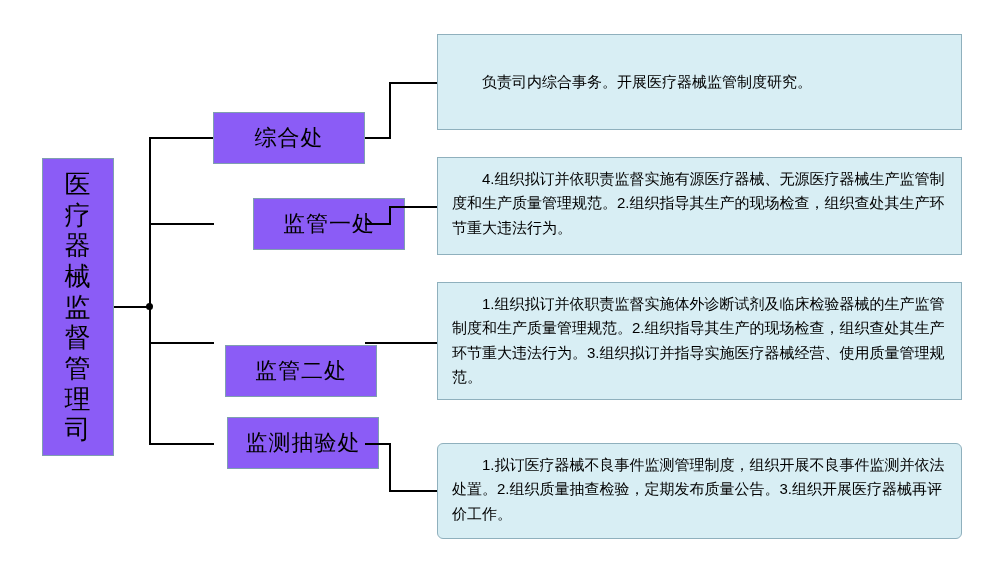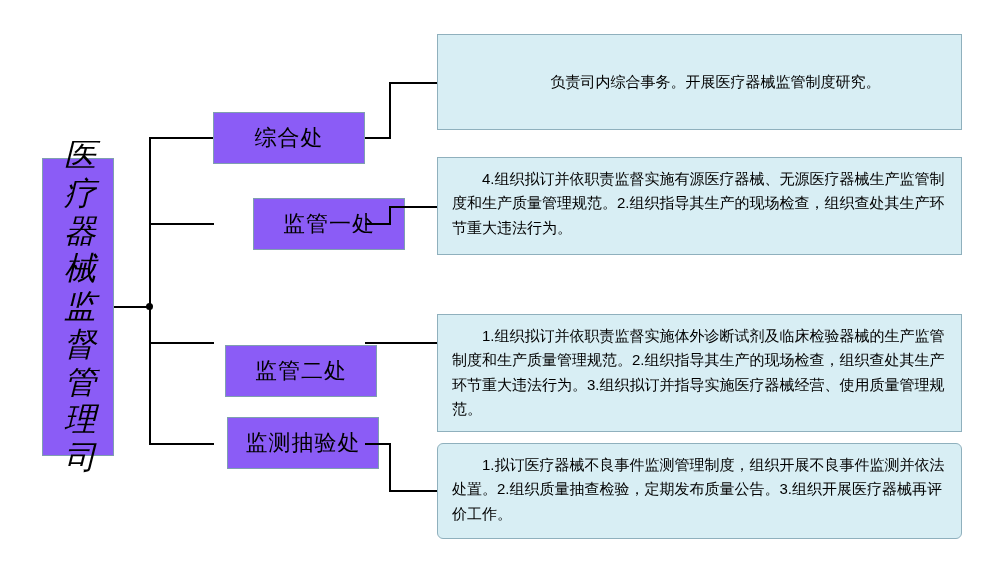--- a/index.html
+++ b/index.html
@@ -26,25 +26,24 @@
     align-items: center;
     justify-content: center;
     text-align: center;
     color: #000000;
   }
   .root-node {
     left: 42px;
     top: 158px;
     width: 72px;
     height: 298px;
-    font-size: 32px;
+    font-size: 26px;
     line-height: 1.18;
     letter-spacing: 1px;
     padding: 2px 4px;
-    font-style: italic;
   }
   .root-node span {
     display: block;
     width: 28px;
     word-break: break-all;
   }
   .dept-node {
     width: 152px;
     height: 52px;
     font-size: 22px;
@@ -60,23 +59,23 @@
     box-sizing: border-box;
     border: 1px solid #8fb0bd;
     background: #d8eef4;
     font-size: 15px;
     line-height: 1.62;
     color: #000000;
     padding: 9px 12px 9px 14px;
     text-align: left;
   }
   .desc-1 { left: 437px; top: 34px;  width: 525px; height: 96px; display:flex; align-items:center; }
-  .desc-1 .txt { text-indent: 0; text-align: center; width: 100%; }
+  .desc-1 .txt { text-indent: 0; text-align: left; width: 100%; }
   .desc-2 { left: 437px; top: 157px; width: 525px; height: 98px; }
-  .desc-3 { left: 437px; top: 282px; width: 525px; height: 118px; margin-top: 32px; }
+  .desc-3 { left: 437px; top: 282px; width: 525px; height: 118px; }
   .desc-4 { left: 437px; top: 443px; width: 525px; height: 96px; border-radius: 6px; }
   .desc-node .txt { text-indent: 2em; }
 
   .line {
     position: absolute;
     background: #000000;
   }
   .v { width: 2px; }
   .h { height: 2px; }
 

